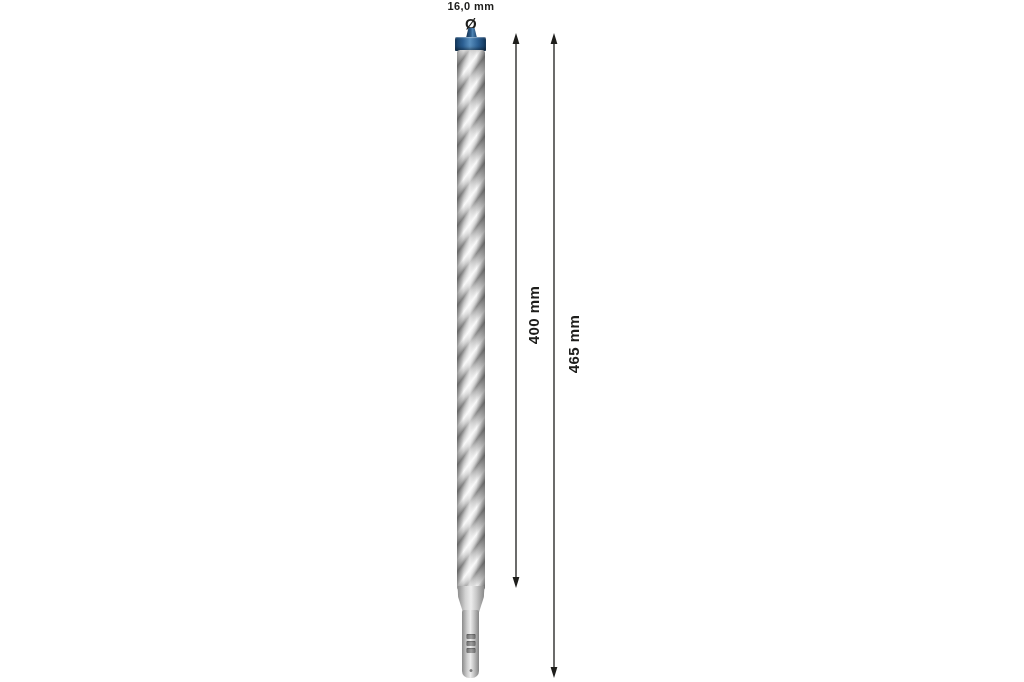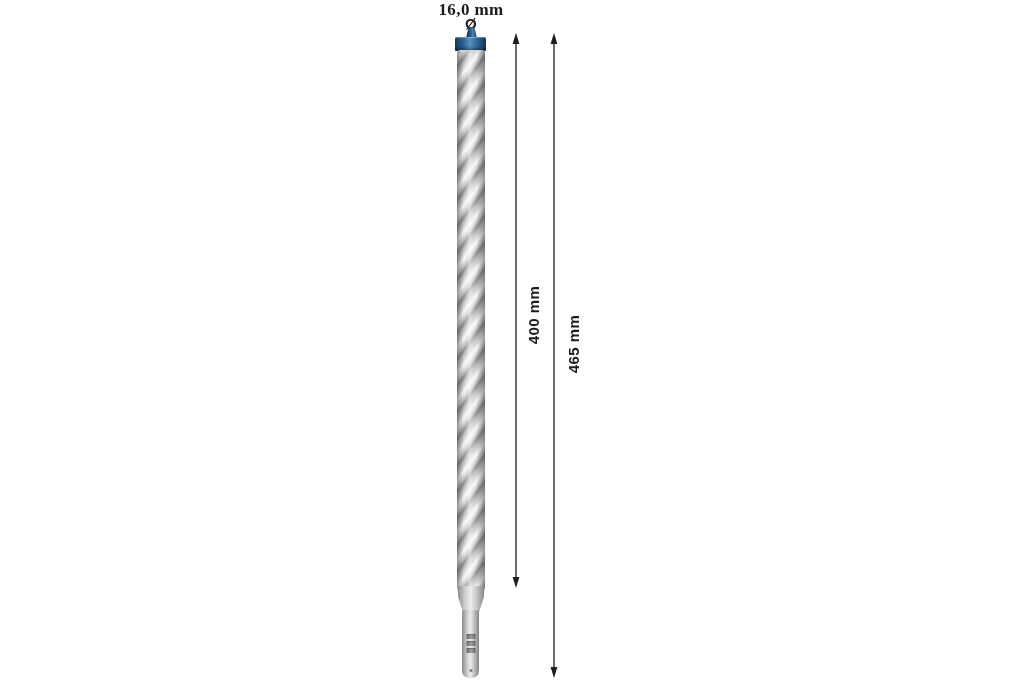--- a/index.html
+++ b/index.html
@@ -16,21 +16,21 @@
   .dim-label {
     position: absolute;
     color: #1d1d1b;
     font-weight: 700;
     font-size: 15px;
     letter-spacing: 0.4px;
     line-height: 1;
     text-align: center;
     white-space: nowrap;
   }
-  .label-diameter   { left: 401px; top: 1px;  width: 140px; font-size: 17px; font-family: Liberation Serif, serif; }
+  .label-diameter   { left: 401px; top: 1px;  width: 140px; font-size: 11px; }
   .label-dia-symbol { left: 401px; top: 16px; width: 140px; font-size: 15px; }
   .label-400 { left: 484px; top: 307px; width: 100px; height: 16px; transform: rotate(-90deg); }
   .label-465 { left: 524px; top: 336px; width: 100px; height: 16px; transform: rotate(-90deg); }
 
   .drill { position: absolute; left: 0; top: 0; width: 1024px; height: 682px; }
 
   .tip-nub {
     position: absolute; left: 466px; top: 28px; width: 11px; height: 10px;
     background: linear-gradient(90deg, #122f4e, #2d5d8c 45%, #4d83b3 58%, #1c446e);
     clip-path: polygon(22% 0, 78% 0, 100% 100%, 0 100%);

